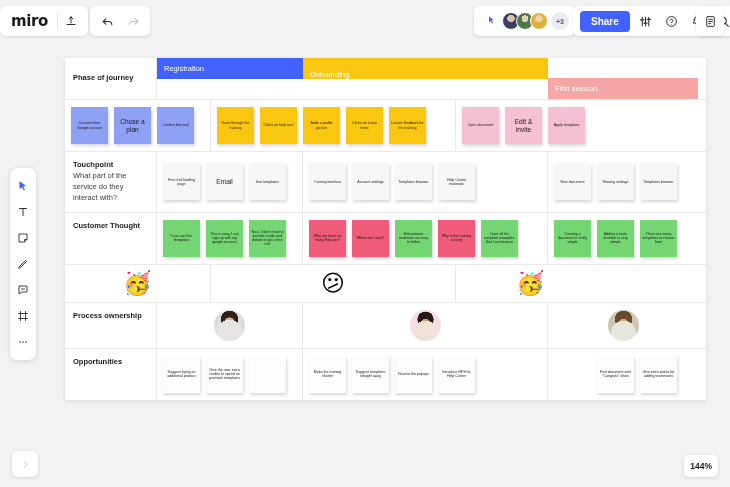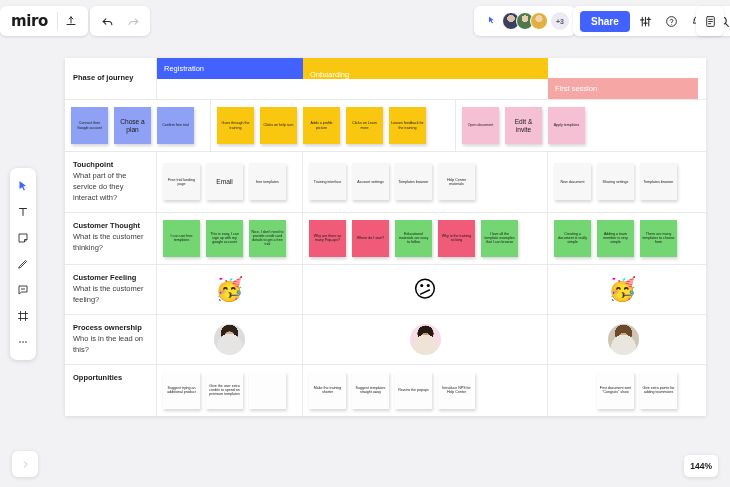--- a/index.html
+++ b/index.html
@@ -339,59 +339,53 @@
           </div>
           <div class="cellgroup" style="width: 150px;">
             <div class="note sm grey">New document</div>
             <div class="note sm grey">Sharing settings</div>
             <div class="note sm grey">Templates browser</div>
           </div>
         </div>
         <div class="row">
           <div class="rowlabel">
             <div class="rl-title">Customer Thought</div>
-            <div class="rl-sub">What is the customer thinking?</div>
           </div>
           <div class="cellgroup" style="width: 146px;">
             <div class="note sm green">I can use free templates</div>
             <div class="note sm green">This is easy, I can sign up with my google account</div>
             <div class="note sm green">Nice, I don't need to provide credit card details to get a free trial</div>
           </div>
           <div class="cellgroup" style="width: 245px;">
             <div class="note sm red">Why are there so many Pop-ups?</div>
             <div class="note sm red">Where do I start?</div>
             <div class="note sm green">Educational materials are easy to follow</div>
             <div class="note sm red">Why is the training so long</div>
             <div class="note sm green">I love all the template examples that I can browse</div>
           </div>
           <div class="cellgroup" style="width: 150px;">
             <div class="note sm green">Creating a document is really simple</div>
             <div class="note sm green">Adding a team member is very simple</div>
             <div class="note sm green">There are many templates to choose from</div>
           </div>
         </div>
         <div class="row">
-          <div class="rowlabel">
-            <div class="rl-title">Customer Feeling</div>
-            <div class="rl-sub">What is the customer feeling?</div>
-          </div>
           <div class="cellgroup" style="width: 146px; justify-content: center;">
             <div class="emoji">🥳</div>
           </div>
           <div class="cellgroup" style="width: 245px; justify-content: center;">
             <div class="emoji">😕</div>
           </div>
           <div class="cellgroup" style="width: 150px; justify-content: center;">
             <div class="emoji">🥳</div>
           </div>
         </div>
         <div class="row">
           <div class="rowlabel">
             <div class="rl-title">Process ownership</div>
-            <div class="rl-sub">Who is in the lead on this?</div>
           </div>
           <div class="cellgroup" style="width: 146px; justify-content: center;">
             <div class="person p1"></div>
           </div>
           <div class="cellgroup" style="width: 245px; justify-content: center;">
             <div class="person p2"></div>
           </div>
           <div class="cellgroup" style="width: 150px; justify-content: center;">
             <div class="person p3"></div>
           </div>

